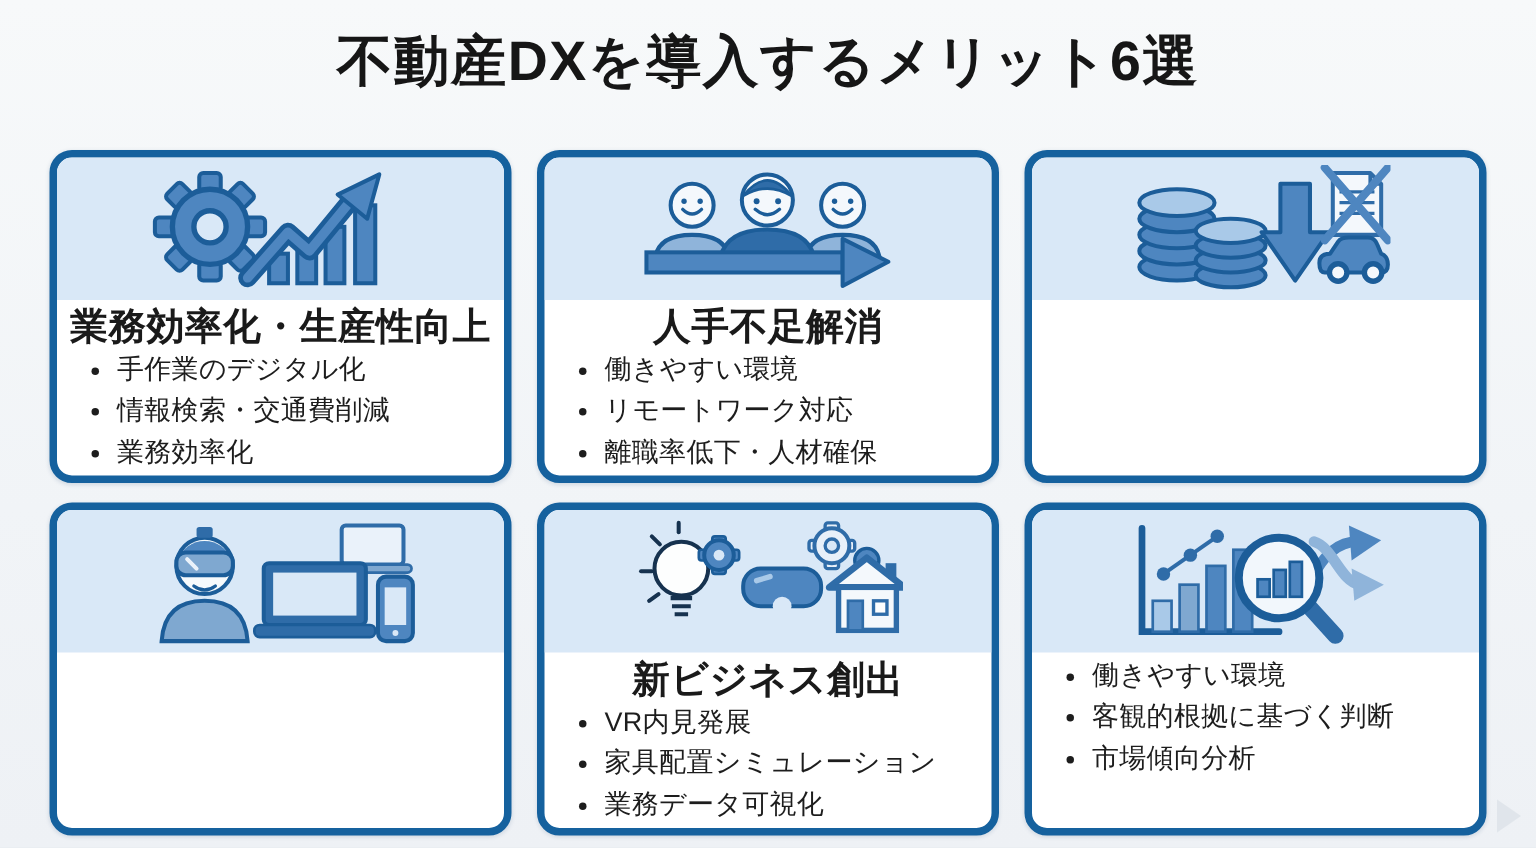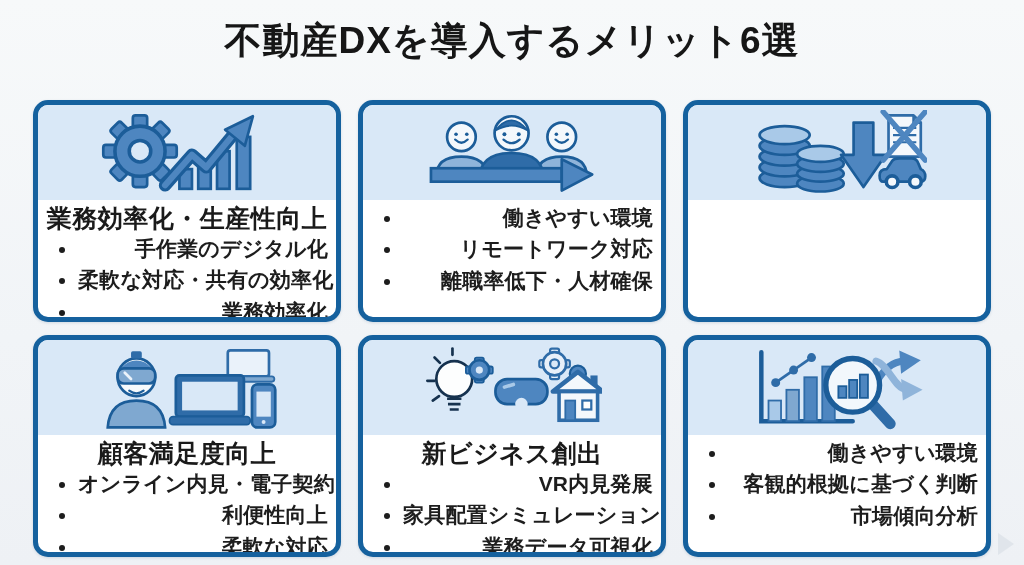--- a/index.html
+++ b/index.html
@@ -29,22 +29,22 @@
   }
   .icon-panel svg { height:86px; width:auto; display:block; }
   .card-body { padding:1px 8px 0 8px; overflow:hidden; }
   .card-heading {
     margin:3px 0 1px 0; text-align:center;
     font-size:25px; line-height:1.12; font-weight:800; color:#1a1a1a;
     letter-spacing:0.5px; white-space:nowrap;
   }
   .bullets { margin:3px 0 0 6px; padding:0 0 0 26px; }
   .bullets li {
-    list-style:disc; font-size:21px; font-weight:700; color:#1d1d1d;
-    line-height:1.3; margin-bottom:4px; white-space:nowrap; letter-spacing:0.2px;text-align:right;
+    list-style:disc; font-size:18px; font-weight:400; color:#1d1d1d;
+    line-height:1.3; margin-bottom:4px; white-space:nowrap; letter-spacing:0.2px;
   }
   .watermark {
     position:absolute; right:10px; bottom:10px; width:0; height:0;
     border-left:16px solid #dde3e9; border-top:11px solid transparent;
     border-bottom:11px solid transparent; opacity:0.85;
   }
 </style>
 </head>
 <body>
 
@@ -81,21 +81,21 @@
             <polyline points="76,84 106,50 122,64 150,30" fill="none" stroke="#1c5d99" stroke-width="14" stroke-linecap="round" stroke-linejoin="round"></polyline>
             <polyline points="76,84 106,50 122,64 150,30" fill="none" stroke="#4e86c0" stroke-width="7" stroke-linecap="round" stroke-linejoin="round"></polyline>
             <polygon points="143,22 174,7 165,40" fill="#4e86c0" stroke="#1c5d99" stroke-width="3" stroke-linejoin="round"></polygon>
           </g>
         </svg>
       </div>
       <div class="card-body">
         <h2 class="card-heading">業務効率化・生産性向上</h2>
         <ul class="bullets">
           <li>手作業のデジタル化</li>
-          <li>柔軟な対応・共有の効率化</li>
+          <li>情報検索・交通費削減</li>
           <li>業務効率化</li>
         </ul>
       </div>
     </section>
 
     <section class="card">
       <div class="icon-panel">
         <svg viewBox="0 0 200 96" aria-hidden="true">
           <g>
             <path d="M16,74 Q16,52 44,52 Q72,52 72,74 Z" fill="#8fb4da" stroke="#1c5d99" stroke-width="3"></path>
@@ -119,20 +119,21 @@
               <circle cx="108" cy="27" r="2.2" fill="#1c5d99"></circle>
             <path d="M91,33 Q100,41 109,33" fill="none" stroke="#1c5d99" stroke-width="2.5" stroke-linecap="round"></path>
           </g>
           <g>
             <rect x="10" y="65" width="146" height="15" fill="#4e86c0" stroke="#1c5d99" stroke-width="3"></rect>
             <polygon points="156,55 156,90 190,72" fill="#4e86c0" stroke="#1c5d99" stroke-width="3" stroke-linejoin="round"></polygon>
           </g>
         </svg>
       </div>
       <div class="card-body">
+        <h2 class="card-heading">人手不足解消</h2>
         <ul class="bullets">
           <li>働きやすい環境</li>
           <li>リモートワーク対応</li>
           <li>離職率低下・人材確保</li>
         </ul>
       </div>
     </section>
 
     <section class="card">
       <div class="icon-panel">
@@ -194,28 +195,20 @@
             <rect x="95" y="41" width="62" height="32" fill="#d9e8f7"></rect>
             <rect x="81" y="80" width="90" height="9" rx="4" fill="#2f6ca8" stroke="#1c5d99" stroke-width="2"></rect>
           </g>
           <g>
             <rect x="173" y="44" width="26" height="48" rx="6" fill="#4e86c0" stroke="#1c5d99" stroke-width="3"></rect>
             <rect x="178" y="52" width="16" height="28" fill="#d9e8f7"></rect>
             <circle cx="186" cy="86" r="2.2" fill="#d9e8f7"></circle>
           </g>
         </svg>
       </div>
-      <div class="card-body">
-        <h2 class="card-heading">顧客満足度向上</h2>
-        <ul class="bullets">
-          <li>オンライン内見・電子契約</li>
-          <li>利便性向上</li>
-          <li>柔軟な対応</li>
-        </ul>
-      </div>
     </section>
 
     <section class="card">
       <div class="icon-panel">
         <svg viewBox="0 0 200 96" aria-hidden="true">
           <g>
             <g stroke="#16324f" stroke-width="3" stroke-linecap="round">
               <line x1="14" y1="14" x2="20" y2="20"></line>
               <line x1="6" y1="40" x2="14" y2="40"></line>
               <line x1="34" y1="4" x2="34" y2="11"></line>

